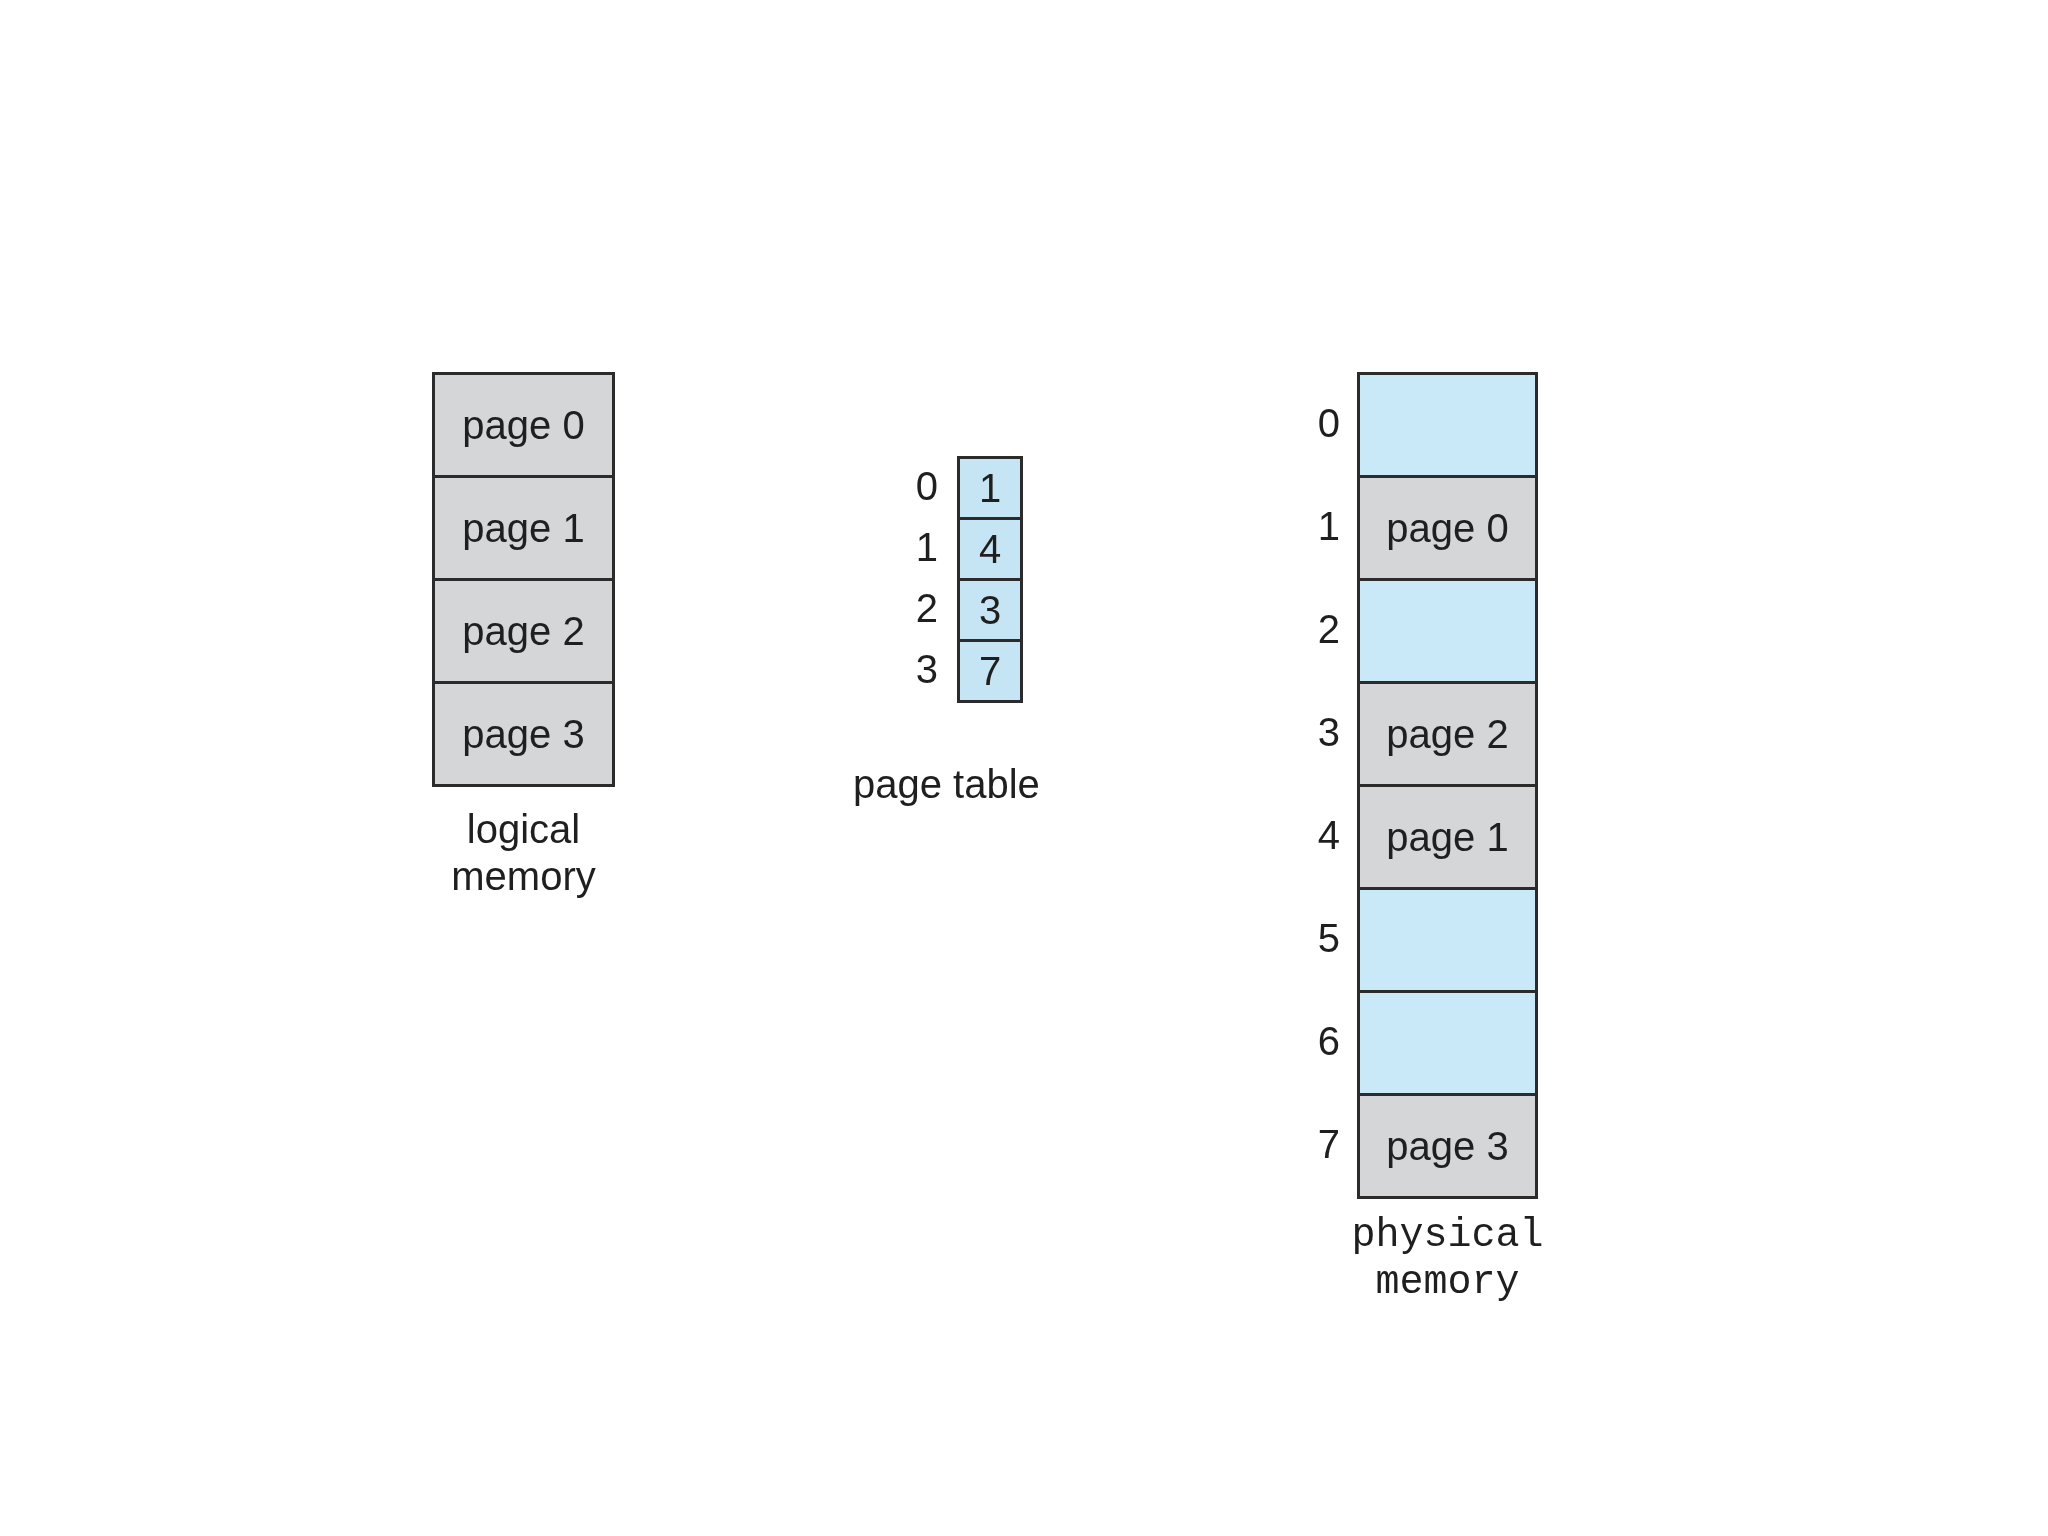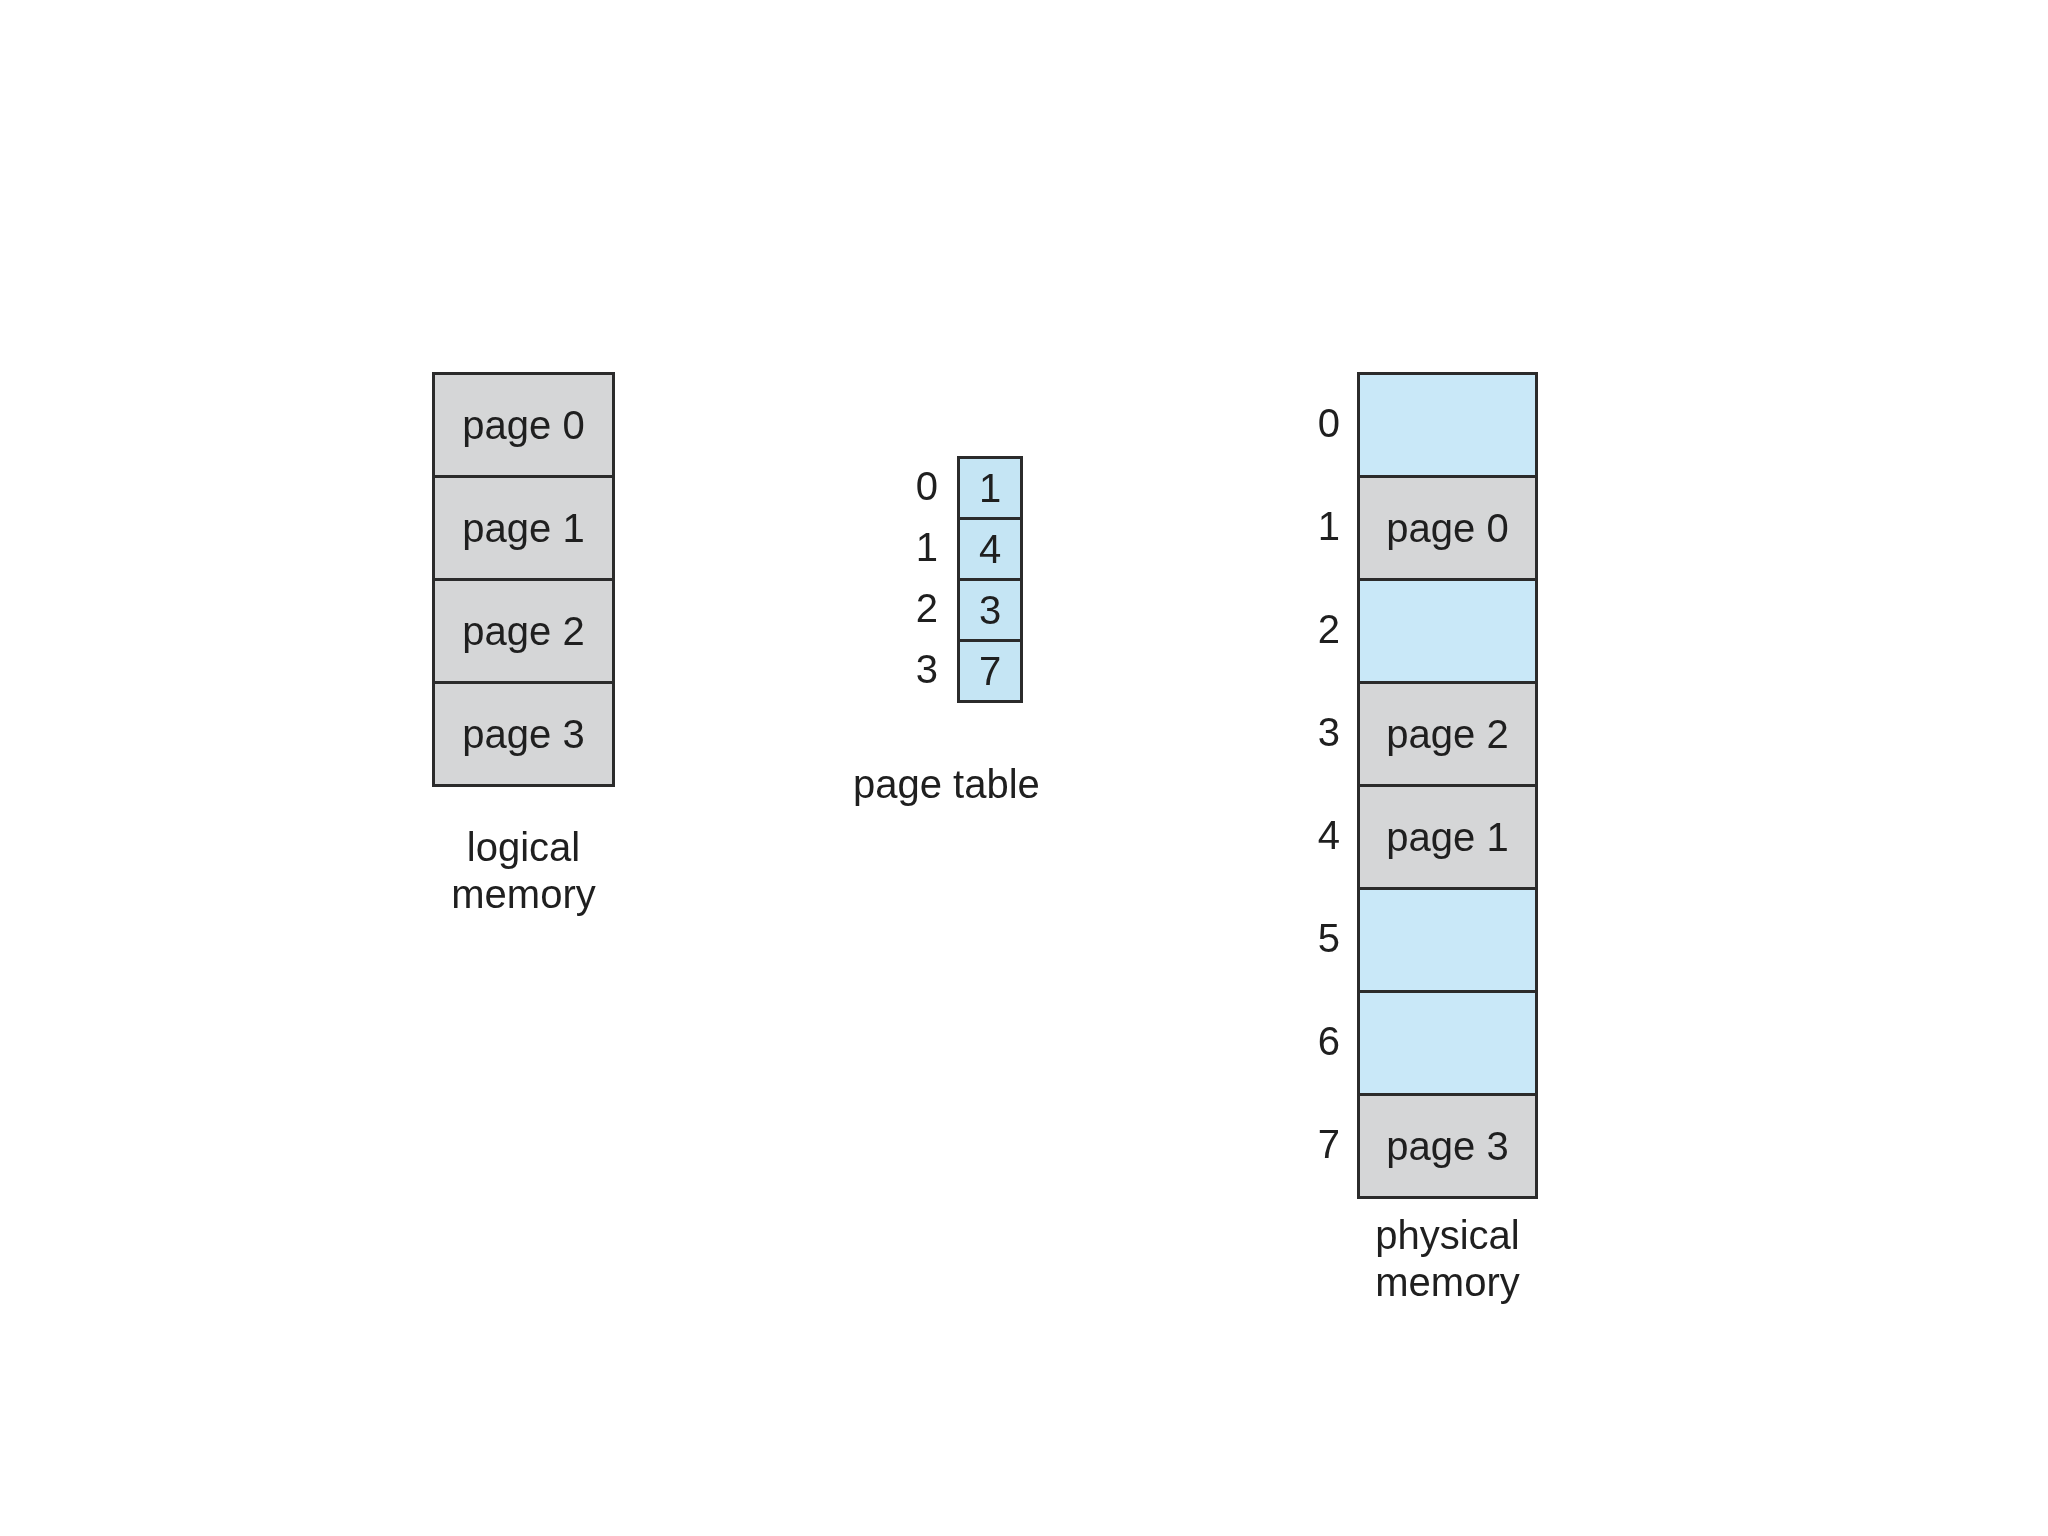--- a/index.html
+++ b/index.html
@@ -46,21 +46,21 @@
   }
   .cell:first-child { border-top: none; }
   .gray { background: #d5d6d7; }
   .blue { background: #c9e8f8; }
 
   
   .lm-box { left: 432px; top: 372px; width: 177px; }
   .lm-box .cell { height: 100px; }
   .lm-label {
     position: absolute;
-    left: 402px; top: 824px; width: 243px;
+    left: 402px; top: 806px; width: 243px;
     text-align: center; line-height: 47px;
   }
 
   
   .pt-box { left: 957px; top: 456px; width: 60px; }
   .pt-box .cell { height: 58px; background: #c5e5f4; }
   .pt-nums {
     position: absolute;
     left: 840px; top: 456px; width: 98px;
     text-align: right;
@@ -83,21 +83,21 @@
   }
   .pm-nums .num { height: 103px; line-height: 103px; }
   .pm-header {
     position: absolute;
     left: 1165px; top: 268px; width: 240px;
     text-align: center; line-height: 45px;
   }
   .pm-label {
     position: absolute;
     left: 1337px; top: 1212px; width: 221px;
-    text-align: center; line-height: 47px;
+    text-align: center; line-height: 47px; font-family: Liberation Mono, monospace;
   }
 </style>
 </head>
 <body>
 
 <div class="canvas">
 
 
   <div class="membox lm-box">
     <div class="cell gray">

